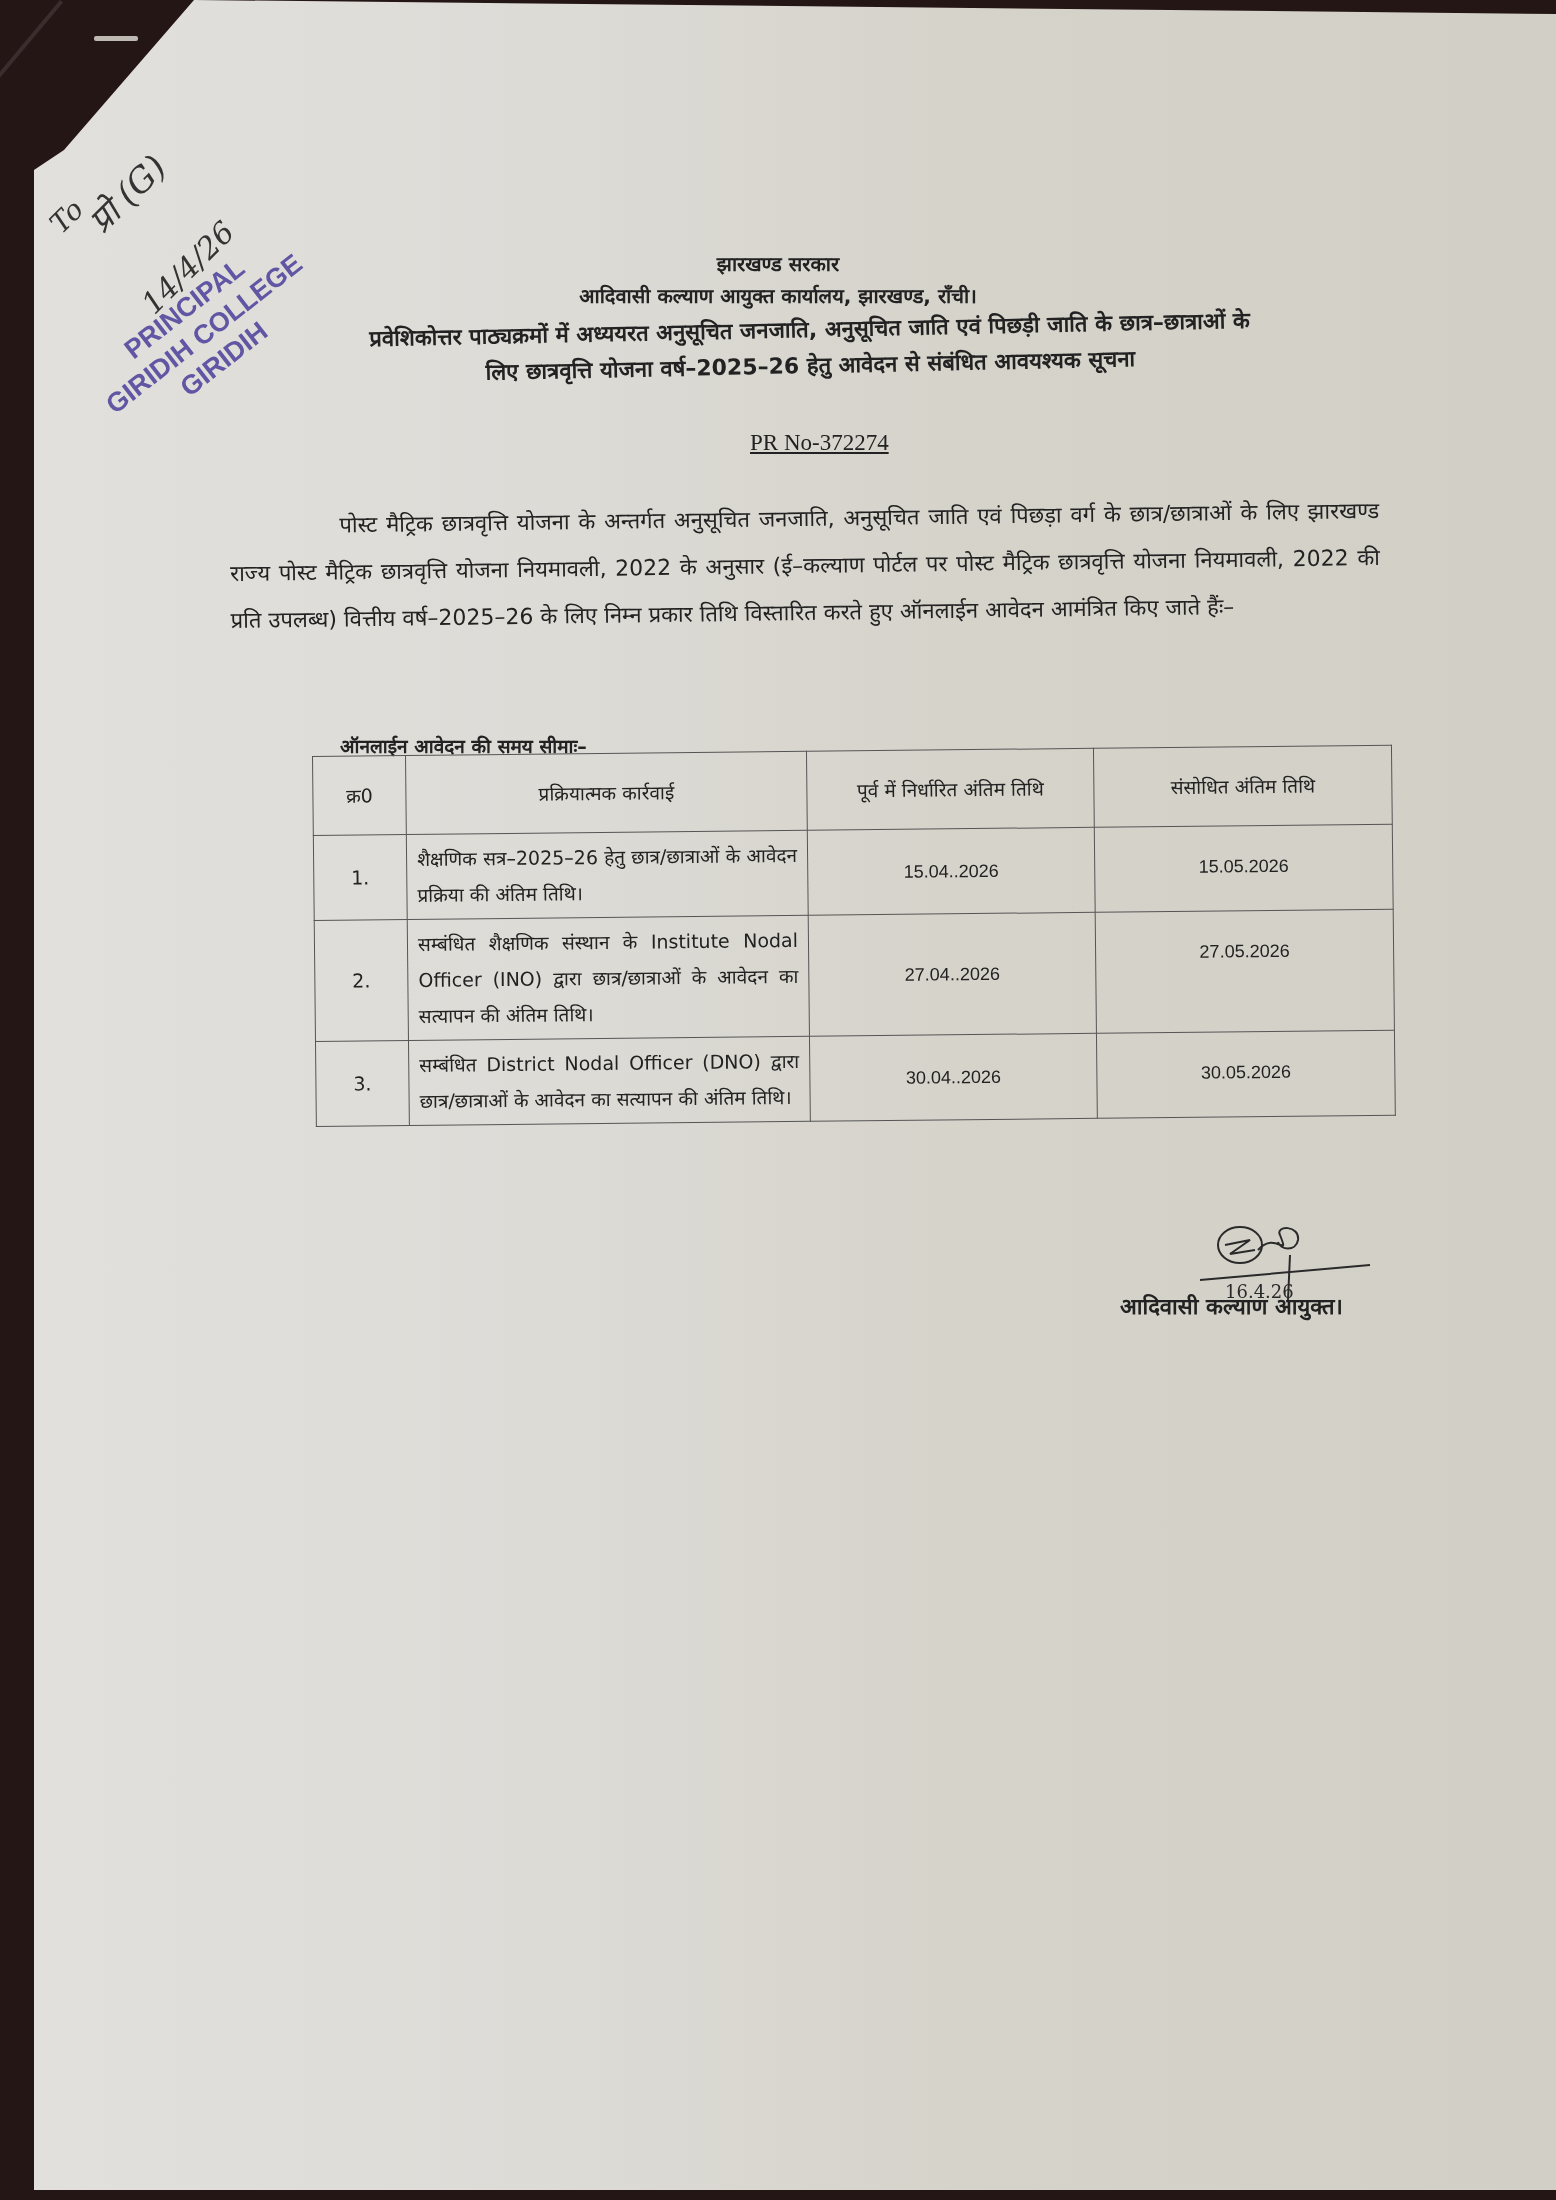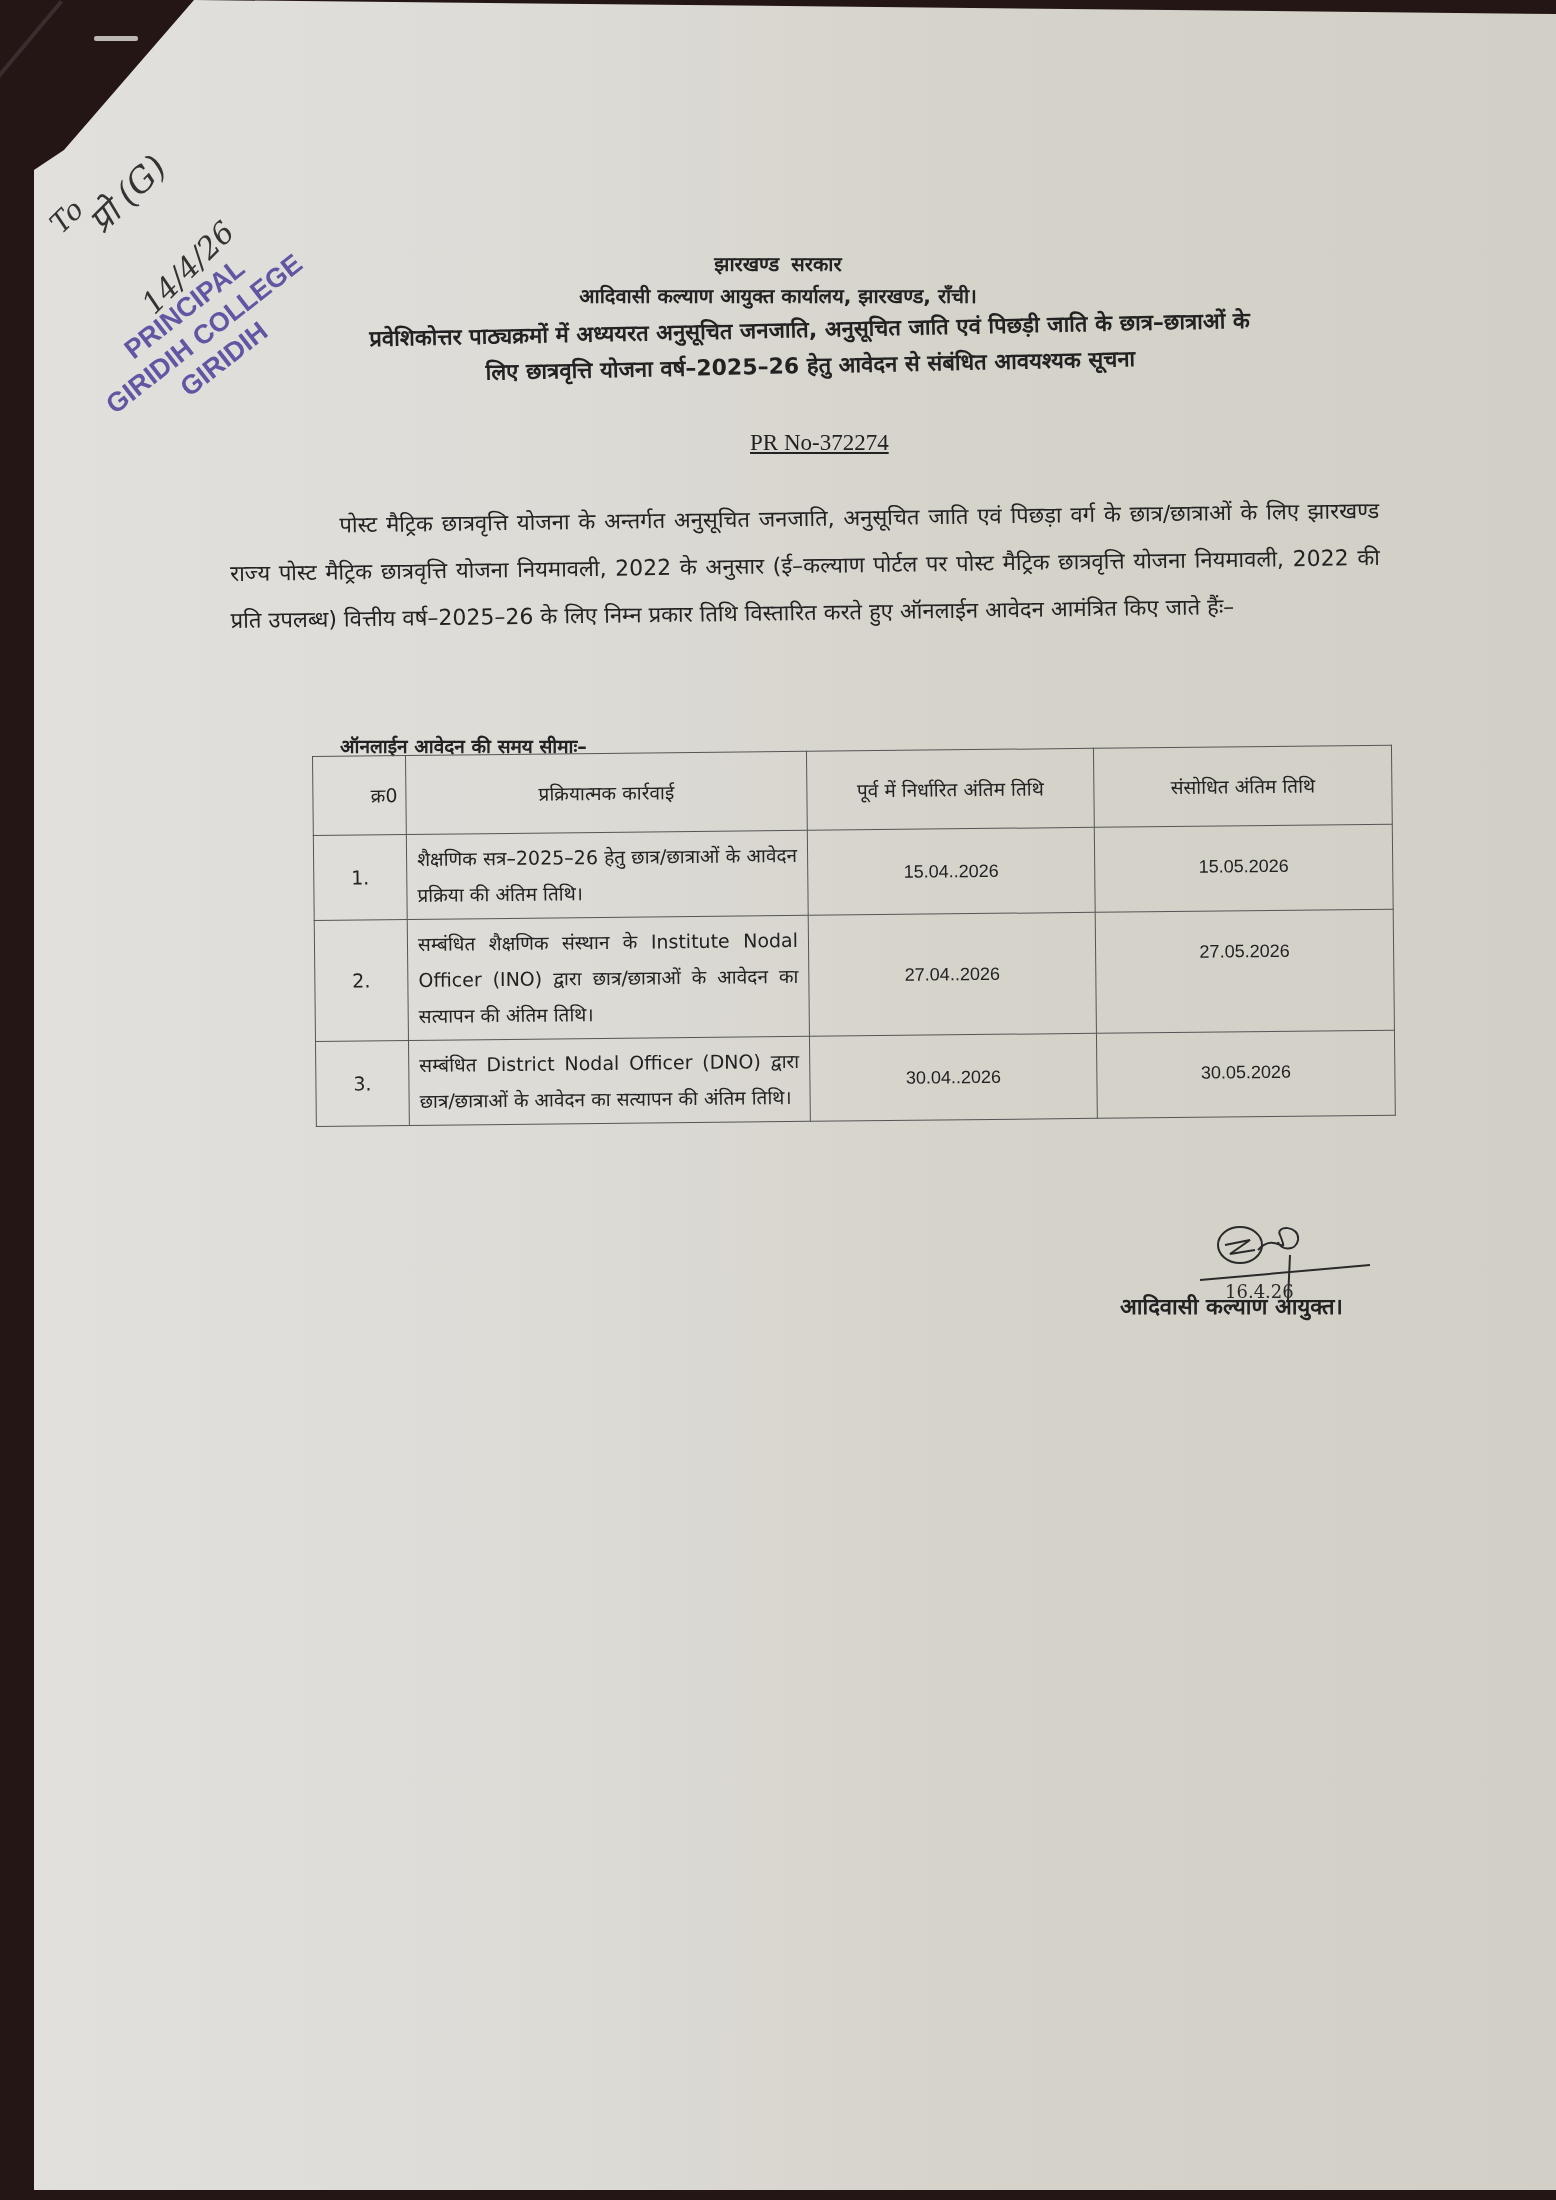--- a/index.html
+++ b/index.html
@@ -18,21 +18,21 @@
     position: absolute; left: 60px; top: 0; width: 4px; height: 210px;
     background: rgba(120,120,120,0.25); transform: rotate(40deg); transform-origin: top left;
   }
   .staple {
     position: absolute; left: 94px; top: 36px; width: 44px; height: 5px; background: #bdb9b2;
     border-radius: 2px;
   }
   .header {
     position: absolute; left: 0; width: 1556px; text-align: center; font-weight: bold;
   }
-  .gov { top: 250px; font-size: 20px; font-family: Liberation Mono, monospace; }
+  .gov { top: 250px; font-size: 20px; }
   .office { top: 282px; font-size: 20px; }
   .subject {
     position: absolute; left: 250px; top: 312px; width: 1120px; text-align: center;
     font-size: 22px; font-weight: bold; line-height: 36px; transform: rotate(-1.2deg);
   }
   .pr {
     position: absolute; left: 750px; top: 430px; font-family: "Liberation Serif", serif;
     font-size: 23px; text-decoration: underline;
   }
   .body-text {
@@ -45,21 +45,21 @@
   }
   table.deadlines {
     position: absolute; left: 312px; top: 756px; width: 1080px;
     border-collapse: collapse; font-size: 19px; transform: rotate(-0.6deg);
     transform-origin: top left;
   }
   table.deadlines th, table.deadlines td {
     border: 1.5px solid #555; vertical-align: middle;
   }
   table.deadlines th { font-weight: normal; height: 70px; padding: 4px 8px; }
-  th.c-sn { width: 76px; text-align: right; vertical-align: top; padding-top: 16px; }
+  th.c-sn { width: 76px; text-align: center; vertical-align: top; padding-top: 16px; }
   th.c-act { width: 384px; text-align: center; vertical-align: top; padding-top: 16px; }
   th.c-old { width: 270px; text-align: center; }
   th.c-new { text-align: center; vertical-align: top; padding-top: 10px; }
   td.sn { text-align: center; padding: 8px; }
   td.act { padding: 6px 10px; line-height: 36px; text-align: justify; }
   td.date { text-align: center; font-family: "Liberation Sans", sans-serif; font-size: 18px; }
   td.date.new { vertical-align: top; padding-top: 30px; }
   .sig-area { position: absolute; left: 1100px; top: 1220px; width: 330px; }
   .signature { position: absolute; left: 80px; top: 0; width: 200px; height: 80px; }
   .signatory {

